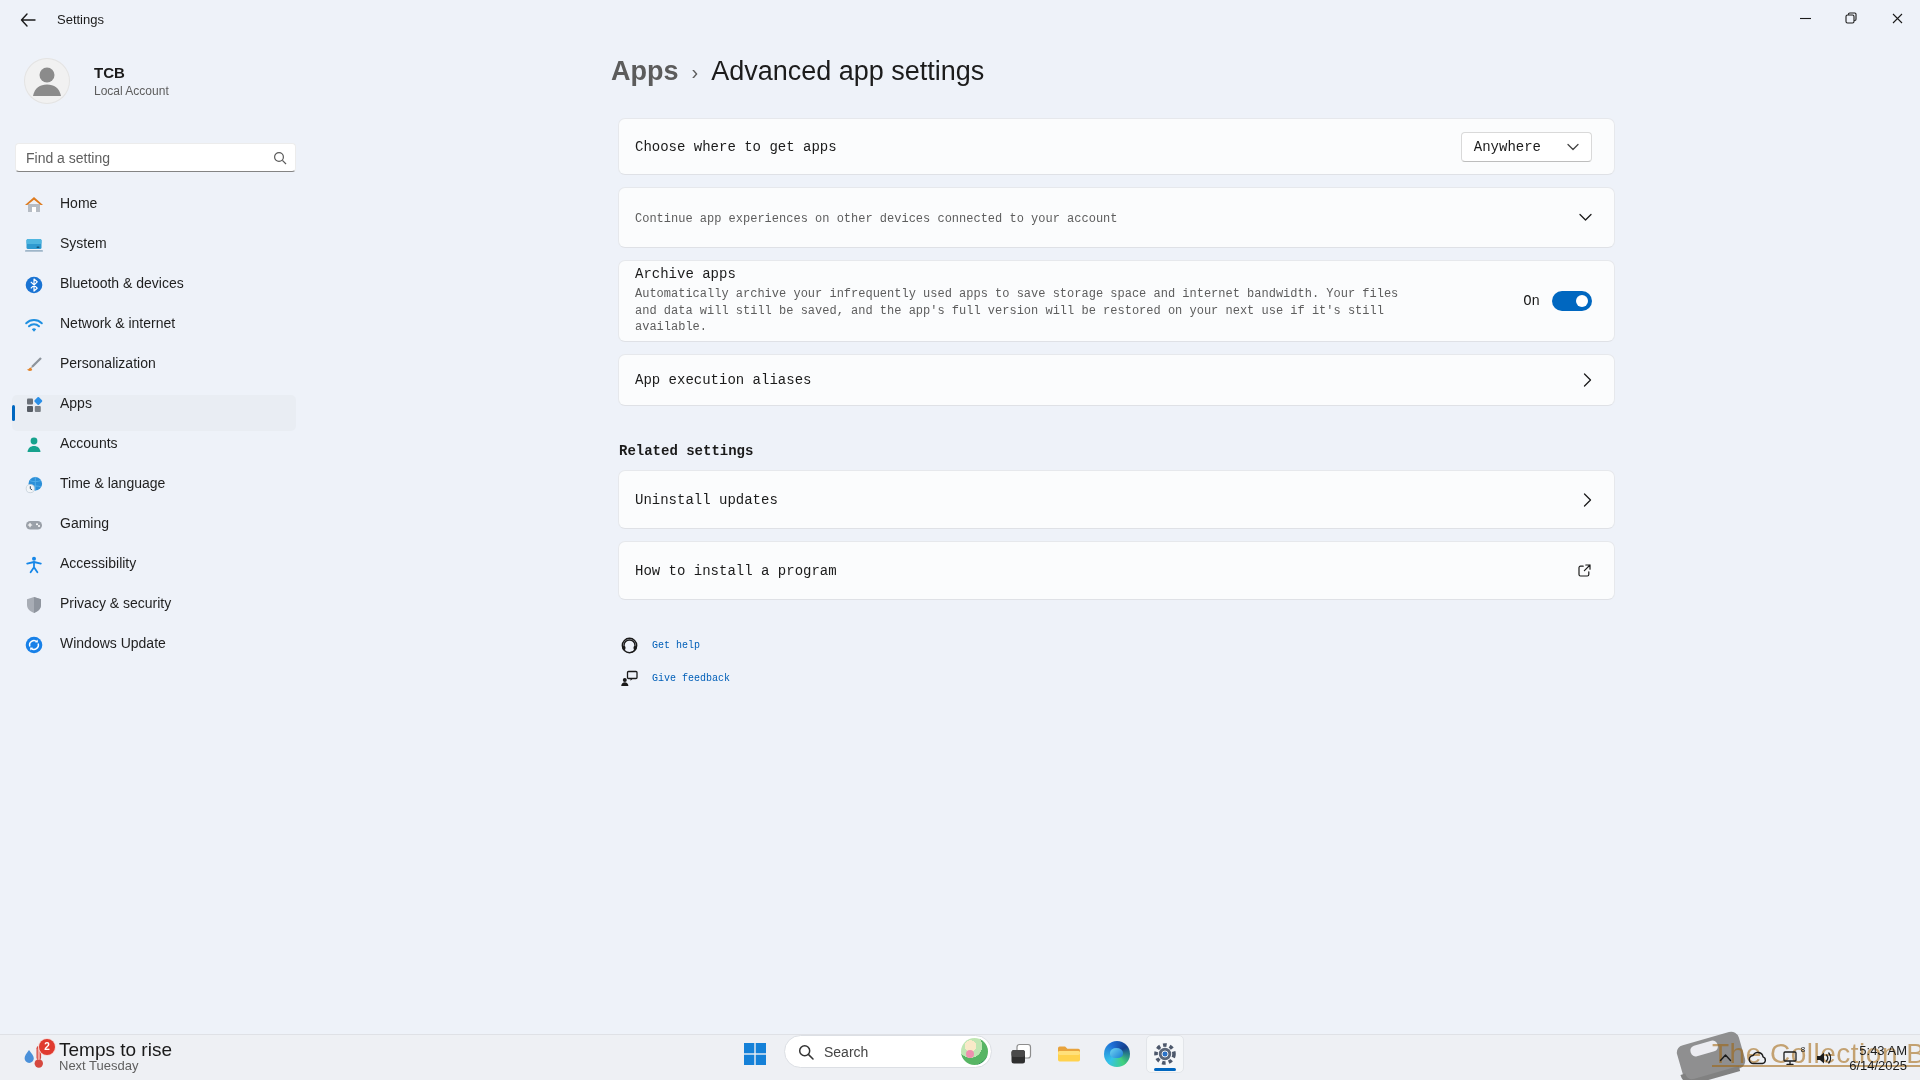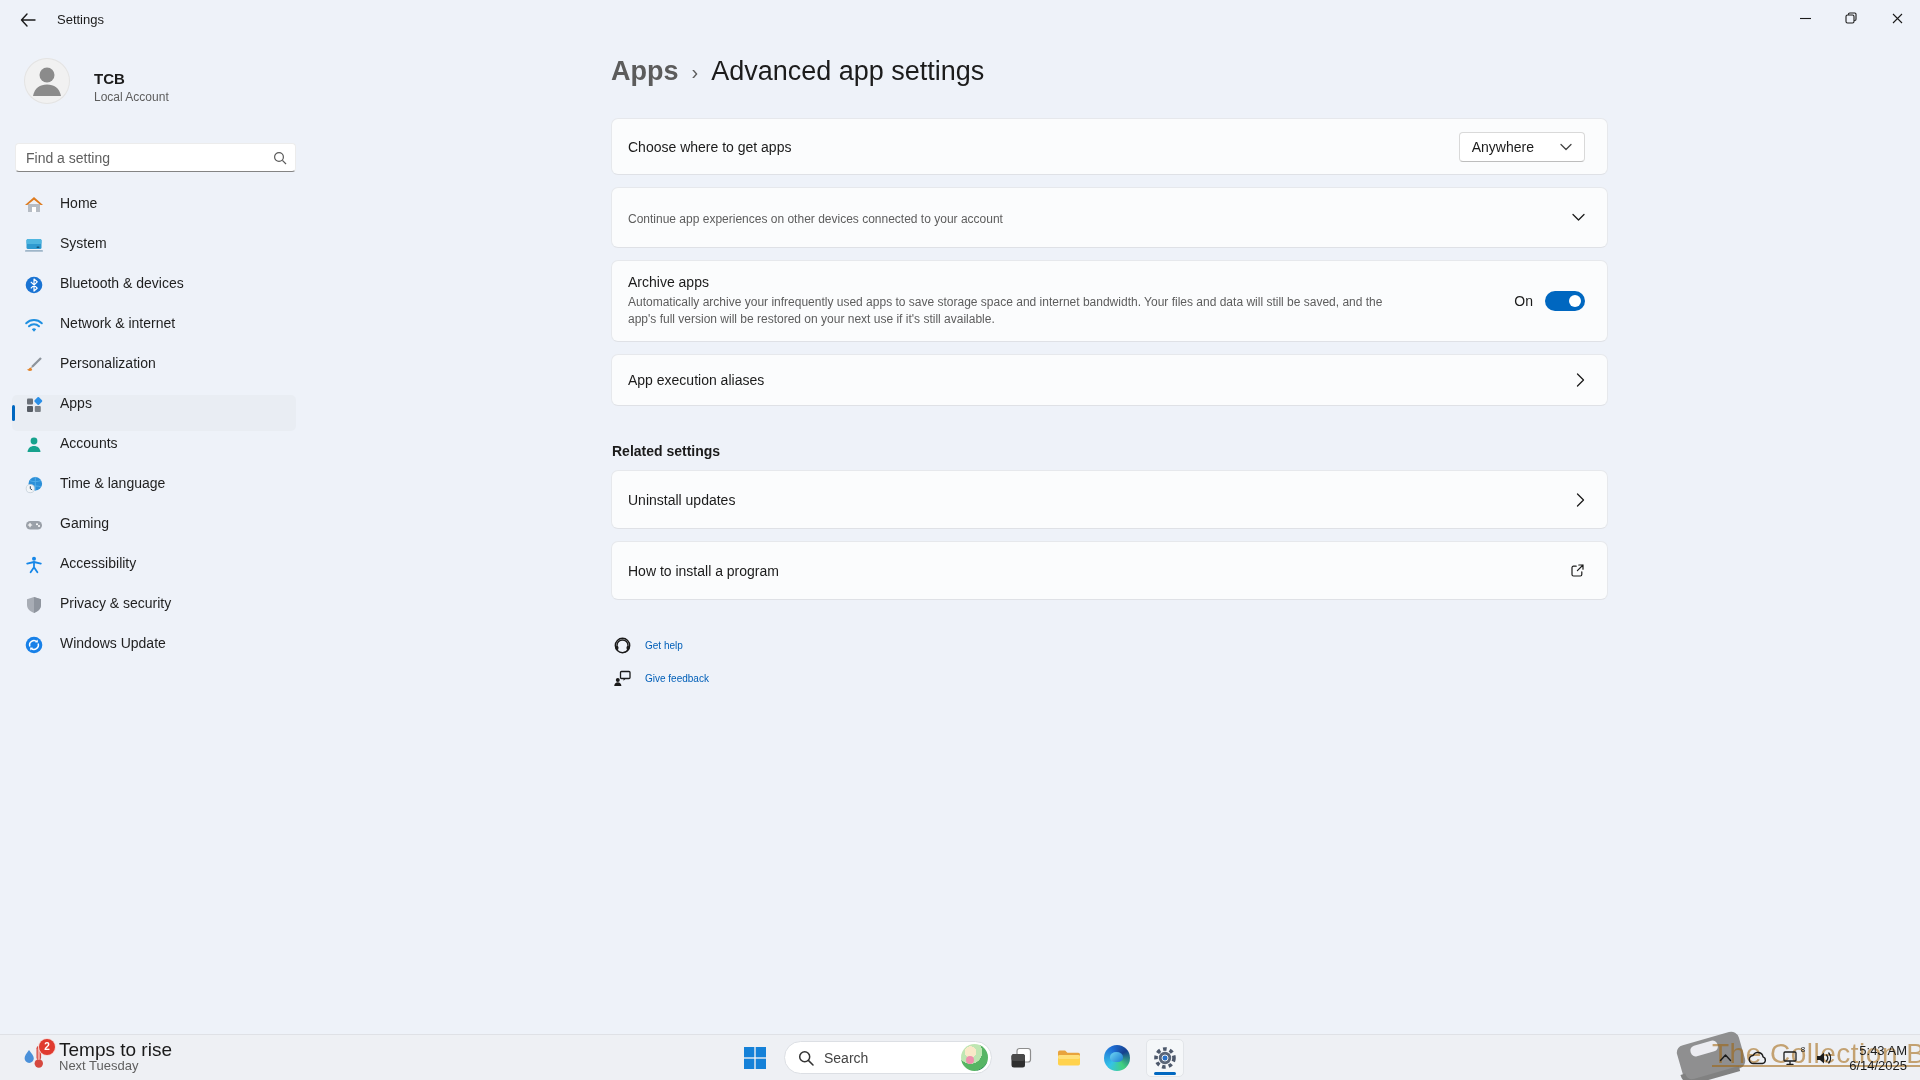--- a/index.html
+++ b/index.html
@@ -12,41 +12,41 @@
 
   
   #titlebar { position:absolute; left:0; top:0; right:0; height:40px; }
   .back-btn { position:absolute; left:12px; top:7px; width:32px; height:26px; display:flex; align-items:center; justify-content:center; border-radius:4px; cursor:pointer; }
   .tb-title { position:absolute; left:57px; top:0; height:40px; line-height:40px; font-size:13px; color:#1b1b1b; }
   .win-controls { position:absolute; right:0; top:0; display:flex; }
   .win-btn { width:46px; height:36px; display:flex; align-items:center; justify-content:center; cursor:pointer; }
 
   
   #sidebar { position:absolute; left:0; top:40px; width:300px; bottom:46px; }
-  .account { position:absolute; left:24px; top:18px; display:flex; align-items:flex-end; gap:24px; cursor:pointer; }
+  .account { position:absolute; left:24px; top:18px; display:flex; align-items:center; gap:24px; cursor:pointer; }
   .avatar { width:46px; height:46px; border-radius:50%; background:#f1f1f1; display:flex; align-items:flex-end; justify-content:center; overflow:hidden; box-shadow:0 0 0 1px #e3e3e3 inset; }
   .acc-name { font-size:15px; font-weight:700; color:#1b1b1b; }
   .acc-type { font-size:12px; color:#5d5d5d; margin-top:3px; }
   .search-box { position:absolute; left:15px; top:103px; width:281px; height:29px; background:#fff; border:1px solid #ececec; border-bottom:1px solid #848484; border-radius:4px; display:flex; align-items:center; padding:0 8px 0 10px; }
   .search-box input { flex:1; border:none; outline:none; font-size:14px; font-family:inherit; color:#1b1b1b; background:transparent; }
   .search-box input::placeholder { color:#5f5f5f; }
   .nav { position:absolute; left:12px; right:4px; top:155px; }
   .nav-item { position:relative; height:36px; margin-bottom:4px; display:flex; gap:16px; padding-left:12px; border-radius:5px; cursor:pointer; }
   .nav-item.selected { background:#e9edf3; }
   .nav-item.selected::before { content:''; position:absolute; left:0; top:10px; width:3px; height:16px; border-radius:2px; background:#0067c0; }
   .nav-ico { width:20px; height:20px; flex:0 0 20px; }
   .nav-label { font-size:14px; color:#1f1f1f; }
 
   
   #main { position:absolute; left:300px; top:40px; right:0; bottom:46px; }
   .page-head { position:absolute; left:311px; top:16px; display:flex; align-items:center; gap:13px; }
   .bc-parent { font-size:27px; font-weight:600; color:#5c5c5c; cursor:pointer; }
   .bc-sep { font-size:20px; color:#5c5c5c; padding-top:2px; }
   .page-title { font-size:27px; font-weight:400; color:#1c1c1c; }
-  .content { position:absolute; left:311px; top:78px; width:997px; }
+  .content { position:absolute; left:318px; top:78px; width:997px;font-family:Liberation Mono, monospace; }
   .card { position:relative; background:#fbfcfd; border:1px solid #e6e8ec; border-bottom-color:#dfe1e6; border-radius:7px; display:flex; align-items:center; padding:0 22px 0 16px; }
   .card + .card { margin-top:12px; }
   .card .texts { flex:1; min-width:0; }
   .card-title { font-size:14px; color:#1b1b1b; }
   .card-sub { font-size:12px; color:#5d5d5d; margin-top:4px; line-height:1.4; padding-right:70px; }
   .h-57{height:57px} .h-61{height:61px} .h-82{height:82px} .h-52{height:52px} .h-59{height:59px}
   .dropdown { height:30px; background:#fff; border:1px solid #d9d9d9; border-bottom-color:#bdbdbd; border-radius:4px; display:flex; align-items:center; gap:26px; padding:0 12px; font-size:14px; color:#1b1b1b; cursor:pointer; }
   .toggle-wrap { display:flex; align-items:center; gap:12px; }
   .toggle-label { font-size:14px; color:#1b1b1b;margin-left:44px; }
   .switch { position:relative; width:40px; height:20px; border-radius:10px; background:#0067c0; cursor:pointer; }
@@ -56,21 +56,21 @@
   .help-row { display:flex; align-items:center; gap:13px; margin-bottom:14px; cursor:pointer; width:max-content; }
   .help-link { font-size:10px; color:#005fb8; }
 
   
   #taskbar { position:absolute; left:0; right:0; bottom:0; height:46px; background:#eef0f4; border-top:1px solid #dfe1e6; }
   .weather { position:absolute; left:10px; top:0; height:100%; display:flex; align-items:center; gap:9px; padding:0 10px; cursor:pointer; }
   .weather-icon { position:relative; width:30px; height:32px; }
   .w-badge { position:absolute; top:-3px; right:-5px; width:16px; height:16px; background:#e03a2f; color:#fff; font-size:10px; font-weight:700; border-radius:50%; display:flex; align-items:center; justify-content:center; box-shadow:0 0 0 1px #f4d9d6; }
   .w-title { font-size:19px; color:#1a1a1a; line-height:16px; }
   .w-sub { font-size:13px; color:#5f5f5f; line-height:16px; }
-  .tb-center { position:absolute; left:50%; top:0; height:100%; transform:translateX(-50%); display:flex; align-items:center; gap:10px; }
+  .tb-center { position:absolute; left:50%; top:0; height:100%; transform:translateX(-50%); display:flex; align-items:flex-start; gap:10px; }
   .tb-icon { position:relative; width:38px; height:38px; border-radius:5px; display:flex; align-items:center; justify-content:center; cursor:pointer; }
   .tb-icon.active { background:#f5f7f9; border:1px solid #e2e5e9; }
   .tb-icon.active::after { content:''; position:absolute; bottom:1px; left:50%; transform:translateX(-50%); width:22px; height:3px; border-radius:2px; background:#0067c0; }
   .tb-search { width:208px; height:33px; border-radius:17px; background:#fff; border:1px solid #dcdfe4; display:flex; align-items:center; gap:10px; padding:0 3px 0 13px; cursor:pointer; }
   .tb-search-label { flex:1; font-size:14px; color:#444; }
   .bing-circle { width:27px; height:27px; border-radius:50%; background:radial-gradient(circle at 35% 30%, #f9e9c8 0 22%, #bfe6b2 23% 45%, #57b564 46% 75%, #2e8b57 76%); position:relative; overflow:hidden; }
   .bing-circle::after { content:''; position:absolute; left:5px; top:12px; width:8px; height:8px; border-radius:50%; background:#ef8fae; }
   .tray { position:absolute; right:0; top:0; height:100%; display:flex; align-items:center; gap:9px; padding-right:13px; z-index:2; }
   .tray-btn { width:24px; height:26px; display:flex; align-items:center; justify-content:center; cursor:pointer; position:relative; }
   .t-badge { position:absolute; top:0; right:-2px; font-size:8px; color:#1b1b1b; }

